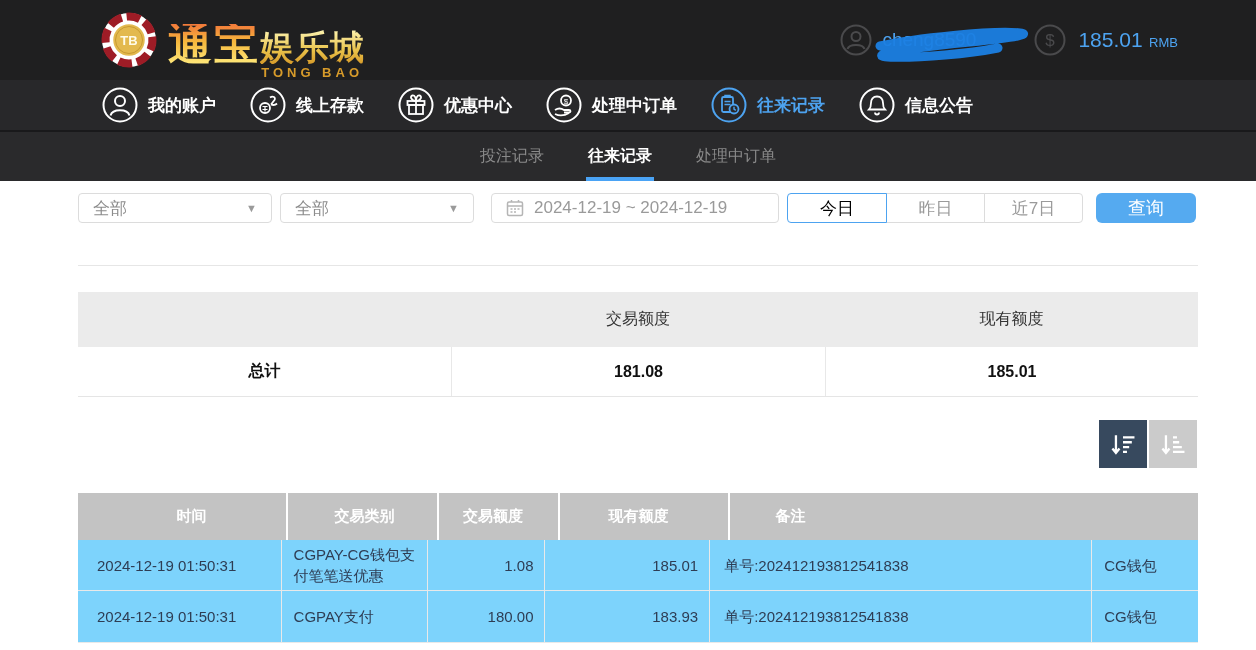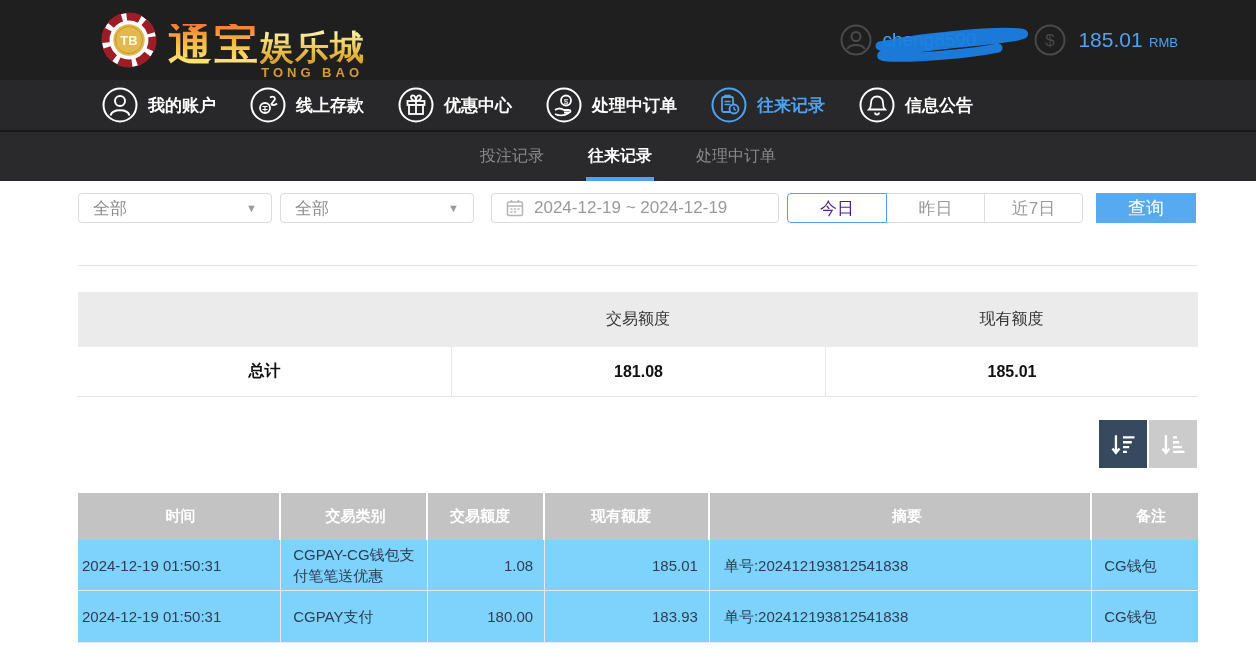--- a/index.html
+++ b/index.html
@@ -55,24 +55,24 @@
     display:flex; align-items:center; justify-content:space-between; padding:0 14px;
     font-size:17px; color:#8c8c8c; cursor:pointer; }
   .select .caret { font-size:11px; color:#9a9a9a; }
   .sel2 { margin-left:8px; }
   .datebox { margin-left:17px; width:288px; border:1px solid #dcdcdc; border-radius:4px;
     display:flex; align-items:center; padding:0 14px; gap:10px; font-size:17px; color:#9a9a9a; cursor:pointer; }
   .cal-icon { width:18px; height:18px; flex:0 0 auto; }
   .quick-group { margin-left:8px; display:flex; }
   .qbtn { width:100px; background:#fff; border:1px solid #dcdcdc; font-size:17px; color:#9a9a9a;
     display:flex; align-items:center; justify-content:center; cursor:pointer; }
-  .qbtn.today { border:1px solid #4da3f0; color:#4c1d95; border-radius:4px 0 0 4px; z-index:2; }
+  .qbtn.today { border:1px solid #4da3f0; color:#000000; border-radius:4px 0 0 4px; z-index:2; }
   .qbtn.mid { margin-left:-1px; width:99px; }
   .qbtn.last { margin-left:-1px; width:99px; border-radius:0 4px 4px 0; }
-  .search-btn { margin-left:13px; width:100px; background:#55aaf0; border:none; border-radius:0;
+  .search-btn { margin-left:13px; width:100px; background:#55aaf0; border:none; border-radius:6px;
     color:#fff; font-size:18px; display:flex; align-items:center; justify-content:center; cursor:pointer; }
 
   .hdivider { position:absolute; left:78px; top:84px; width:1120px; height:1px; background:#e6e6e6; }
 
   .summary { position:absolute; left:78px; top:111px; width:1120px; }
   .summary-head { display:flex; height:55px; background:#ebebeb; }
   .summary-head .cell { display:flex; align-items:center; justify-content:center;
     font-size:16px; color:#333; }
   .summary-body { display:flex; height:50px; background:#fff; border-bottom:1px solid #e5e5e5; }
   .summary-body .cell { display:flex; align-items:center; justify-content:center;
@@ -91,21 +91,21 @@
   .dtable { position:absolute; left:78px; top:312px; width:1120px; font-size:15px; color:#2e3d54; }
   .dt-head { display:flex; height:47px; background:#c3c3c3; }
   .dt-head .hcell { display:flex; align-items:center; justify-content:center;
     color:#fff; font-weight:bold; border-right:2px solid #fff; }
   .dt-head .hcell:last-child { border-right:none; }
   .dt-row { display:flex; background:#7dd3fc; }
   .dt-row .cell { display:flex; align-items:center; border-right:1px solid #e9e9e9;
     border-bottom:1px solid #e9e9e9; line-height:1.4; }
   .dt-row .cell:last-child { border-right:none; }
   .row1 { height:51px; } .row2 { height:52px; }
-  .col-time { width:210px; padding-left:4px; }
+  .col-time { width:210px; padding-left:19px; }
   .col-type { width:151px; padding-left:12px; padding-right:8px; }
   .col-amt  { width:121px; justify-content:flex-end; padding-right:11px; }
   .col-bal  { width:170px; justify-content:flex-end; padding-right:11px; }
   .col-sum  { width:395px; padding-left:14px; }
   .col-note { width:109px; padding-left:12px; }
 </style>
 </head>
 <body>
 
 <div class="topbar">
@@ -276,21 +276,20 @@
       </svg>
     </button>
   </div>
 
   <div class="dtable">
     <div class="dt-head">
       <div class="hcell col-time">时间</div>
       <div class="hcell col-type">交易类别</div>
       <div class="hcell col-amt">交易额度</div>
       <div class="hcell col-bal">现有额度</div>
-      <div class="hcell col-sum">摘要</div>
       <div class="hcell col-note">备注</div>
     </div>
     <div class="dt-row row1">
       <div class="cell col-time">2024-12-19 01:50:31</div>
       <div class="cell col-type">CGPAY-CG钱包支付笔笔送优惠</div>
       <div class="cell col-amt">1.08</div>
       <div class="cell col-bal">185.01</div>
       <div class="cell col-sum">单号:202412193812541838</div>
       <div class="cell col-note">CG钱包</div>
     </div>

